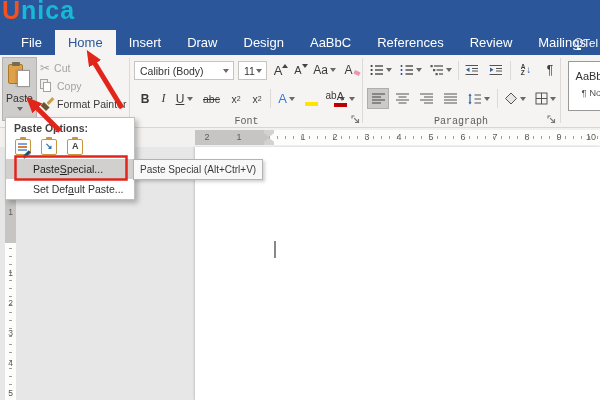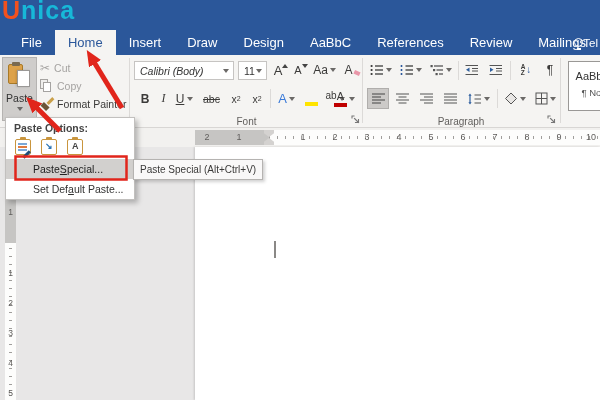--- a/index.html
+++ b/index.html
@@ -20,21 +20,21 @@
   .tab.active{background:#f5f4f2;color:#2b579a;}
   .tabs-right{position:absolute;right:0;top:30px;height:25px;display:flex;align-items:center;
               padding-right:2px;}
   .bulb{width:9px;height:9px;border:1.5px solid #fff;border-radius:50%;position:relative;}
   .bulb:after{content:"";position:absolute;left:2px;top:9px;width:4px;height:2px;background:#fff;}
   .tellme{color:#fff;font-size:11.5px;}
   
   .ribbon{position:absolute;left:0;top:55px;width:600px;height:73px;background:#f5f4f2;
           border-bottom:1px solid #d8d6d4;}
   .vsep{position:absolute;top:3px;height:65px;width:1px;background:#dcdad8;}
-  .grp-label{position:absolute;font-size:10px;color:#605e5c;text-align:center;}
+  .grp-label{position:absolute;font-size:10px;color:#605e5c;text-align:center;font-family:Liberation Mono, monospace;}
   .rbtn{position:absolute;display:flex;align-items:center;justify-content:center;color:#3b3a39;}
   .combo{position:absolute;background:#fff;border:1px solid #c6c4c2;display:flex;align-items:center;
          font-size:10.5px;color:#333;padding-left:5px;}
   .combo .chev{margin-left:auto;margin-right:4px;}
   .chev{width:0;height:0;border-left:3px solid transparent;border-right:3px solid transparent;
         border-top:4px solid #6b6967;display:inline-block;}
   .tri-up{width:0;height:0;border-left:3px solid transparent;border-right:3px solid transparent;
         border-bottom:4px solid #444;display:inline-block;}
   .tri-dn{width:0;height:0;border-left:3px solid transparent;border-right:3px solid transparent;
         border-top:4px solid #444;display:inline-block;}
@@ -176,21 +176,21 @@
       <span>Copy</span>
     </div>
     <div class="smallbtn" style="left:40px;top:40px;width:92px;height:17px;color:#3b3a39;">
       <span class="fp-ic">
           <i class="handle"></i>
           <i class="tip"></i>
         </span>
       <span>Format Painter</span>
     </div>
 
-    <div class="combo" style="left:134px;top:6px;width:100px;height:19px;font-style:italic;">
+    <div class="combo" style="left:134px;top:6px;width:100px;height:19px;">
       <span>Calibri (Body)</span>
         <span class="chev"></span>
     </div>
     <div class="combo" style="left:238px;top:6px;width:29px;height:19px;">
       <span>11</span>
         <span class="chev"></span>
     </div>
     <div class="rbtn" style="left:271px;top:5px;width:20px;height:20px;">
       <span class="tb" style="font-size:13px;">A</span>
         <span class="tri-up" style="margin-bottom:8px;"></span>

